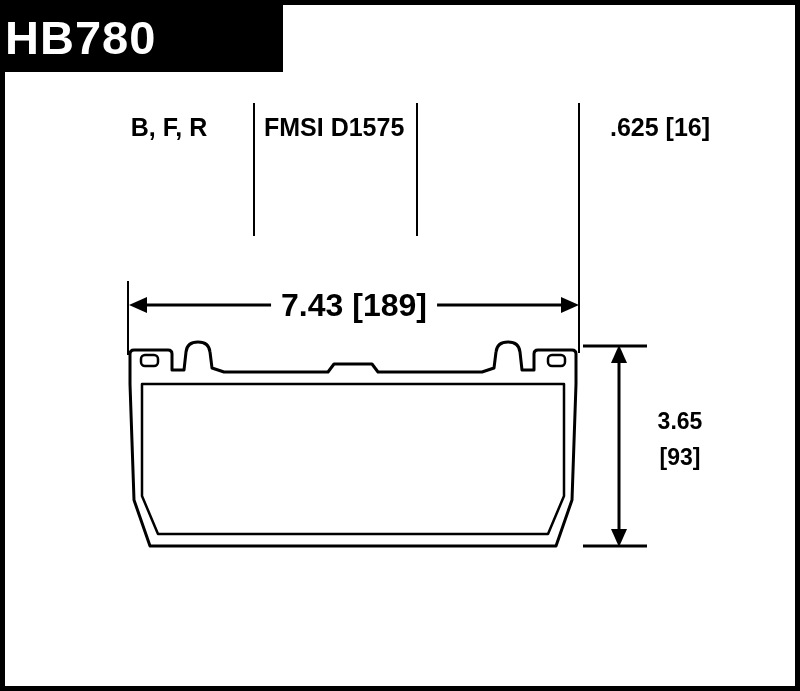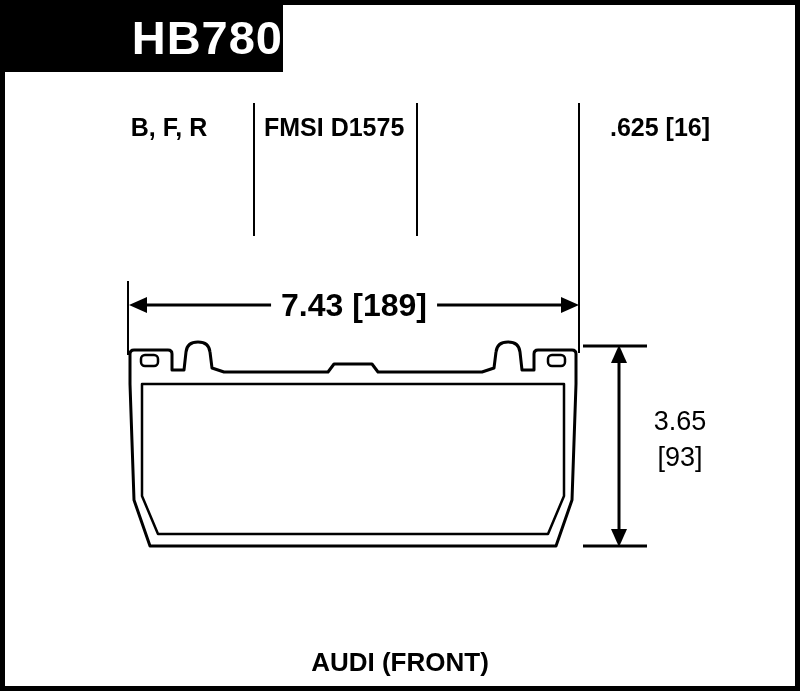--- a/index.html
+++ b/index.html
@@ -15,21 +15,21 @@
   }
   .abs { position: absolute; }
   .part-box {
     left: 0; top: 0;
     width: 278px; height: 67px;
     background: #000000;
     color: #ffffff;
     font-weight: bold;
     font-size: 47px;
     letter-spacing: 1px;
-    text-align: right;
+    text-align: left;
     line-height: 66px;
   }
   .spec-text {
     font-weight: bold;
     font-size: 25px;
     color: #000000;
     white-space: nowrap;
   }
   .vline {
     width: 2px;
@@ -37,22 +37,22 @@
   }
   .dim-label {
     font-weight: bold;
     font-size: 32px;
     color: #000000;
     background: #ffffff;
     padding: 0 10px;
     white-space: nowrap;
   }
   .height-label {
-    font-weight: normal;
-    font-size: 27px;
+    font-weight: bold;
+    font-size: 23px;
     color: #000000;
     text-align: center;
     line-height: 36px;
   }
   .app-label {
     left: 0; top: 642px;
     width: 100%;
     text-align: center;
     font-weight: bold;
     font-size: 26px;
@@ -143,15 +143,14 @@
       <line x1="36" y1="18" x2="36" y2="192" stroke="#000" stroke-width="3"></line>
       <polygon points="36,4 28,22 44,22" fill="#000"></polygon>
       <polygon points="36,206 28,188 44,188" fill="#000"></polygon>
     </svg>
   </div>
   <div class="abs height-label" style="left:636px; top:398px; width:78px;">
     <div>3.65</div>
     <div>[93]</div>
   </div>
 
-  <div class="abs app-label">AUDI (FRONT)</div>
 
 </div>
 
 </body></html>

